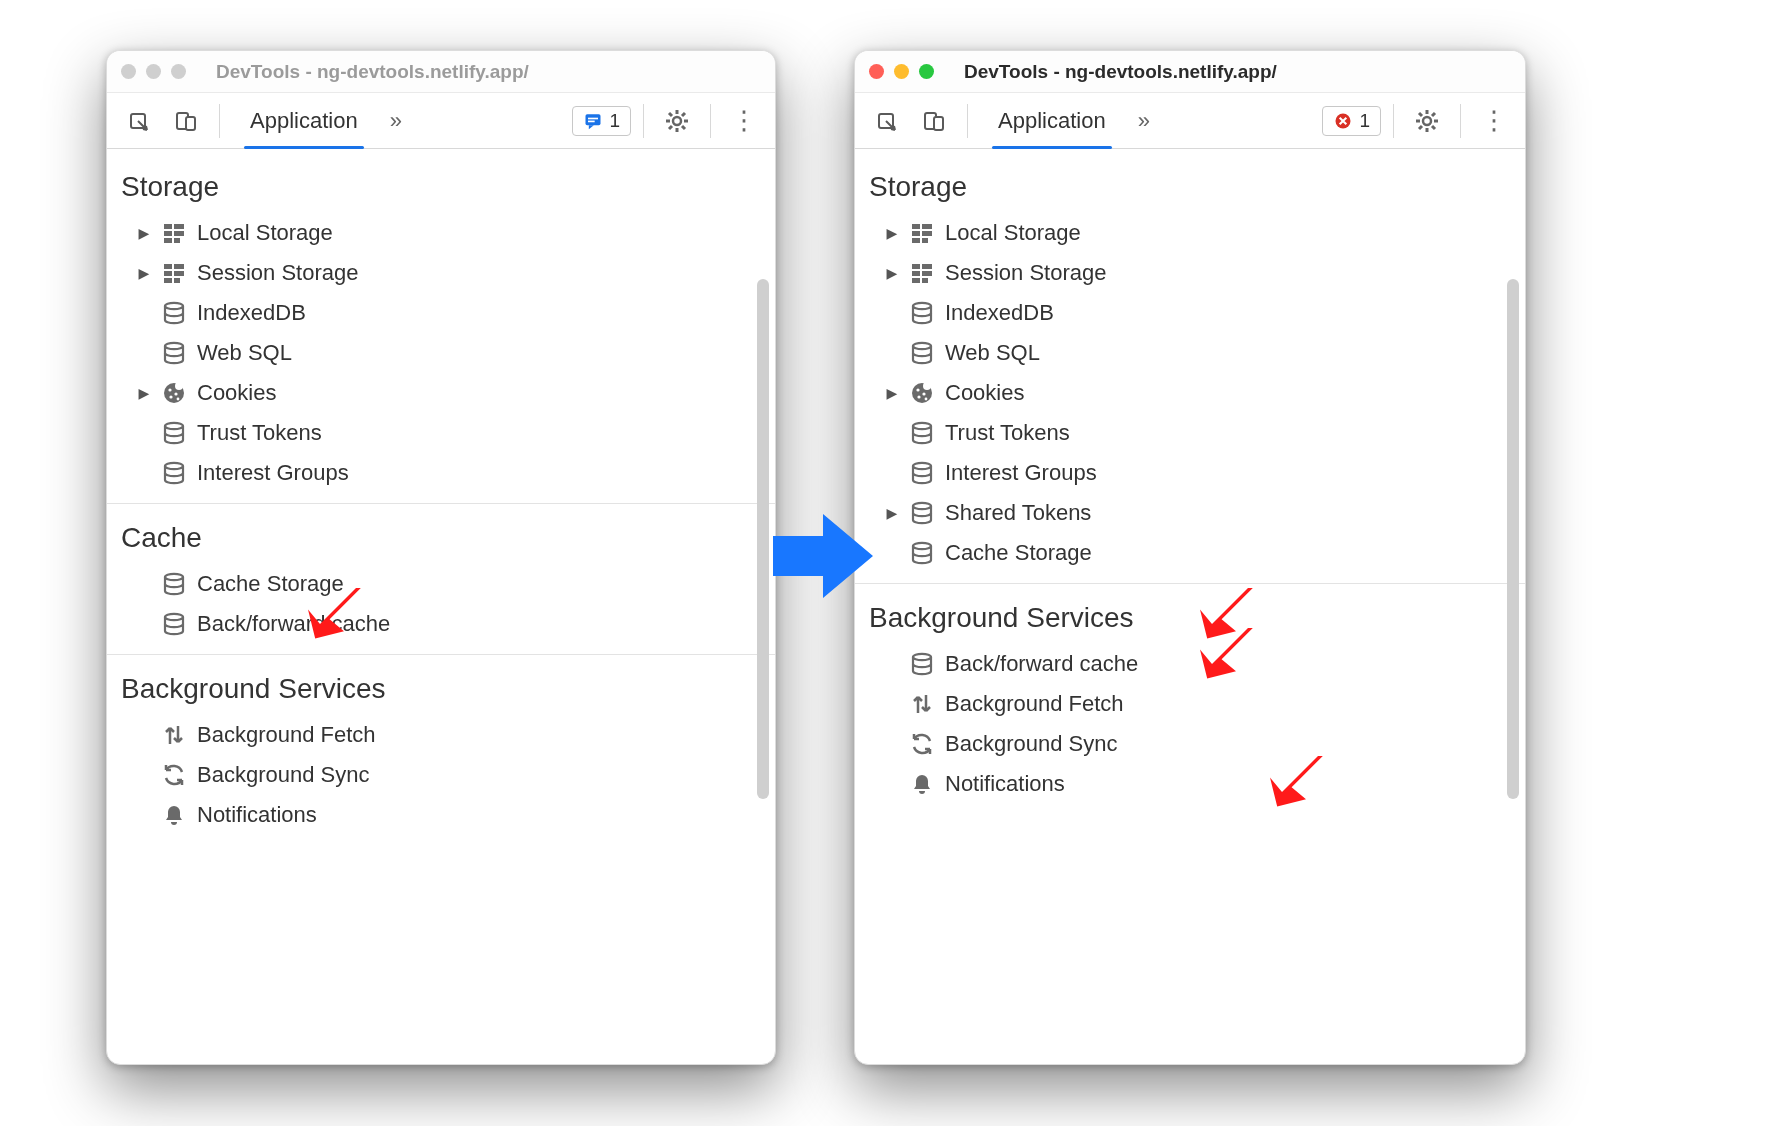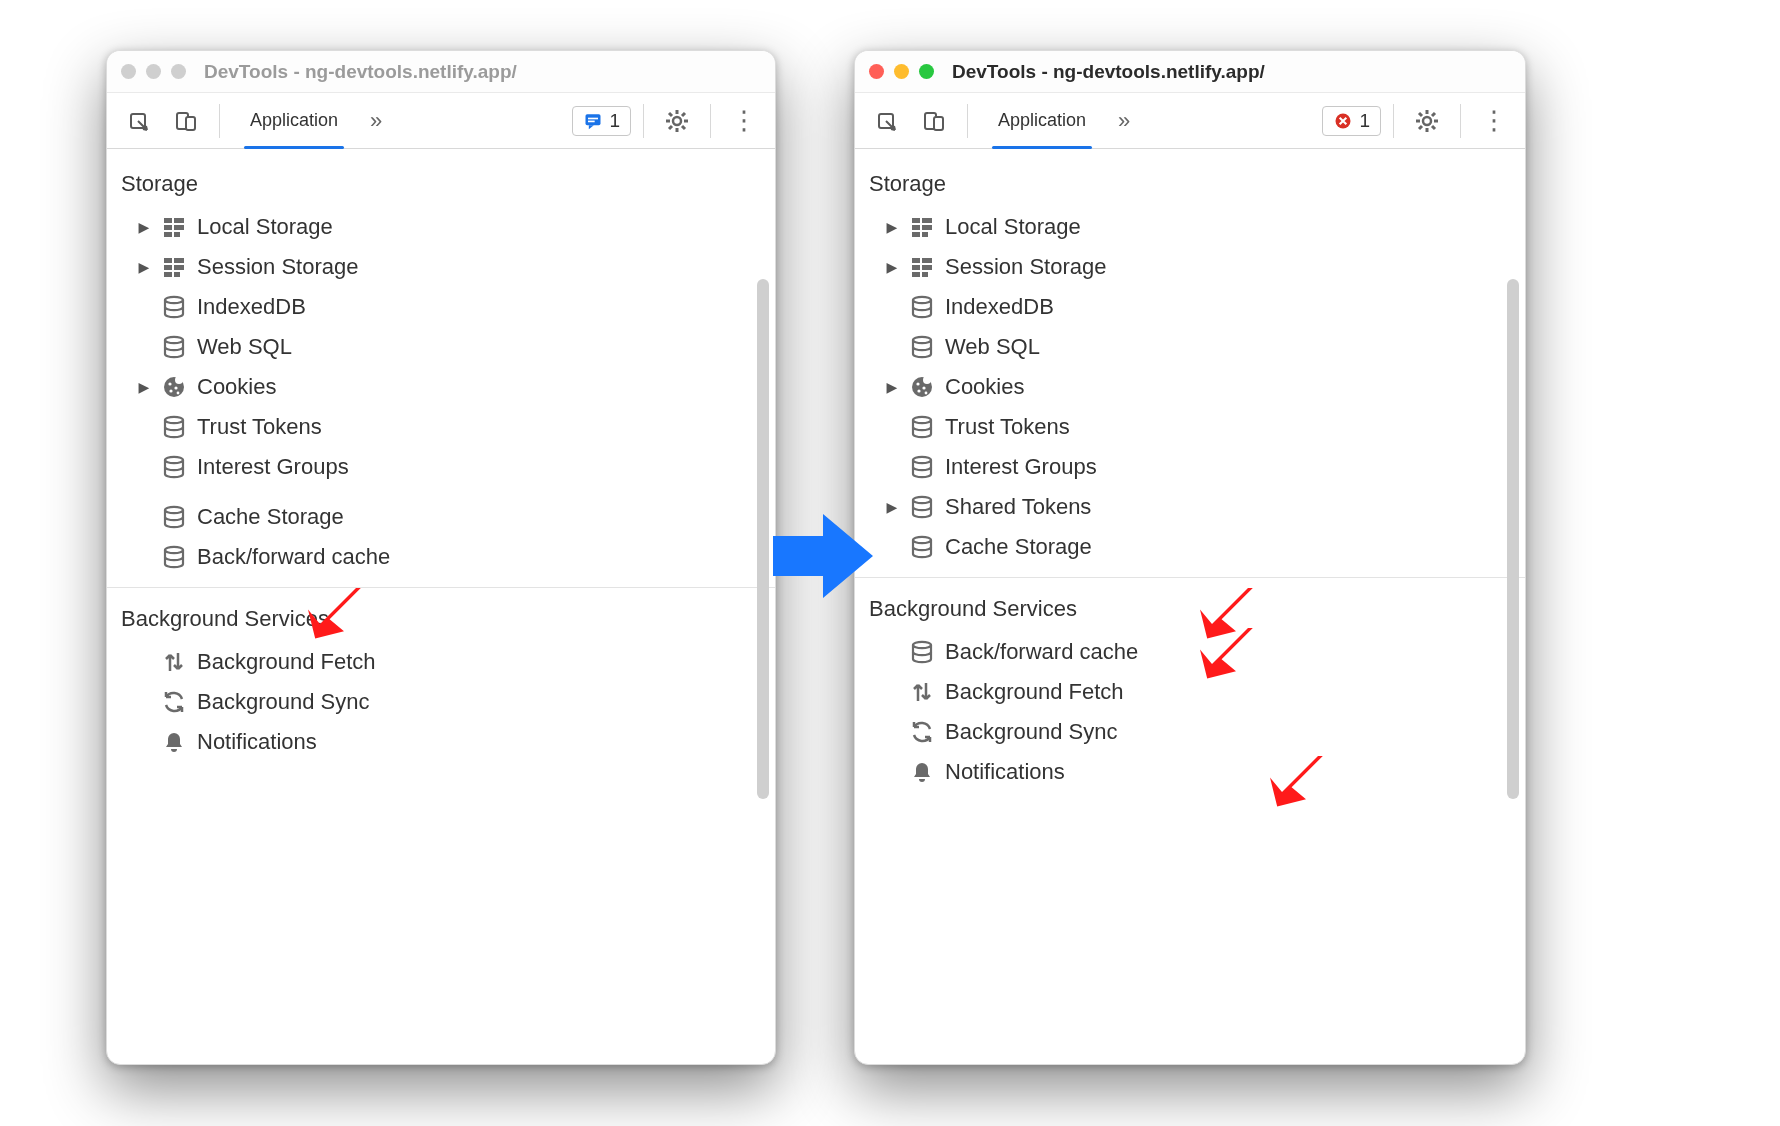--- a/index.html
+++ b/index.html
@@ -38,21 +38,21 @@
     gap: 10px;
     border-bottom: 1px solid #eaeaea;
     background: #fdfdfd;
   }
   .traffic { display: flex; gap: 10px; }
   .dot { width: 15px; height: 15px; border-radius: 50%; }
   .inactive .dot { background: #cfcfcf; }
   .active .dot.red    { background: #ff5f57; }
   .active .dot.yellow { background: #febc2e; }
   .active .dot.green  { background: #28c840; }
-  .title-text { font-size: 19px; font-weight: 600; color: #2b2b2b; margin-left: 8px; white-space: nowrap; overflow: hidden; text-overflow: ellipsis; }
+  .title-text { font-size: 19px; font-weight: 600; color: #2b2b2b; margin-left: 20px; white-space: nowrap; overflow: hidden; text-overflow: ellipsis; }
   .inactive .title-text { color: #9b9b9b; font-weight: 600; }
 
   
   .toolbar {
     height: 56px;
     display: flex;
     align-items: center;
     padding: 0 10px;
     gap: 6px;
     border-bottom: 1px solid #d8d8d8;
@@ -62,21 +62,21 @@
     width: 42px; height: 40px;
     display: flex; align-items: center; justify-content: center;
     border-radius: 4px;
     color: #5a5a5a;
   }
   .sep { width: 1px; height: 34px; background: #d8d8d8; margin: 0 6px; }
   .tab-label {
     padding: 0 18px;
     height: 56px;
     display: flex; align-items: center;
-    font-size: 18px;
+    font-size: 22px;
     color: #333;
     position: relative;
   }
   .tab-label::after {
     content: "";
     position: absolute; bottom: 0; left: 12px; right: 12px;
     height: 3px; background: #1a73e8; border-radius: 2px;
   }
   .chevrons { font-size: 22px; color: #666; padding: 0 8px; }
 
@@ -99,21 +99,21 @@
     display: flex;
     position: relative;
     overflow: hidden;
   }
   .tree {
     flex: 1;
     overflow: auto;
     padding: 6px 0 10px 0;
   }
   .section-header {
-    font-size: 22px;
+    font-size: 28px;
     color: #333;
     padding: 18px 30px 10px 14px;
     border-top: 1px solid #e3e3e3;
   }
   .section-header.first { border-top: none; padding-top: 16px; }
   .tree ul { list-style: none; margin: 0; padding: 0 0 10px 0; }
   .tree li {
     display: flex; align-items: center;
     height: 40px;
     padding-left: 30px;
@@ -340,20 +340,21 @@
               <span class="caret">▶</span>
               <span class="item-icon">
                 <svg width="26" height="26" viewBox="0 0 26 26">
                   <use href="#ic-db"></use>
                 </svg>
               </span>
               <span>Interest Groups</span>
             </li>
         </ul>
 
+        <div class="section-header">Cache</div>
         <ul>
           <li class="no-caret">
               <span class="caret">▶</span>
               <span class="item-icon">
                 <svg width="26" height="26" viewBox="0 0 26 26">
                   <use href="#ic-db"></use>
                 </svg>
               </span>
               <span>Cache Storage</span>
             </li>

